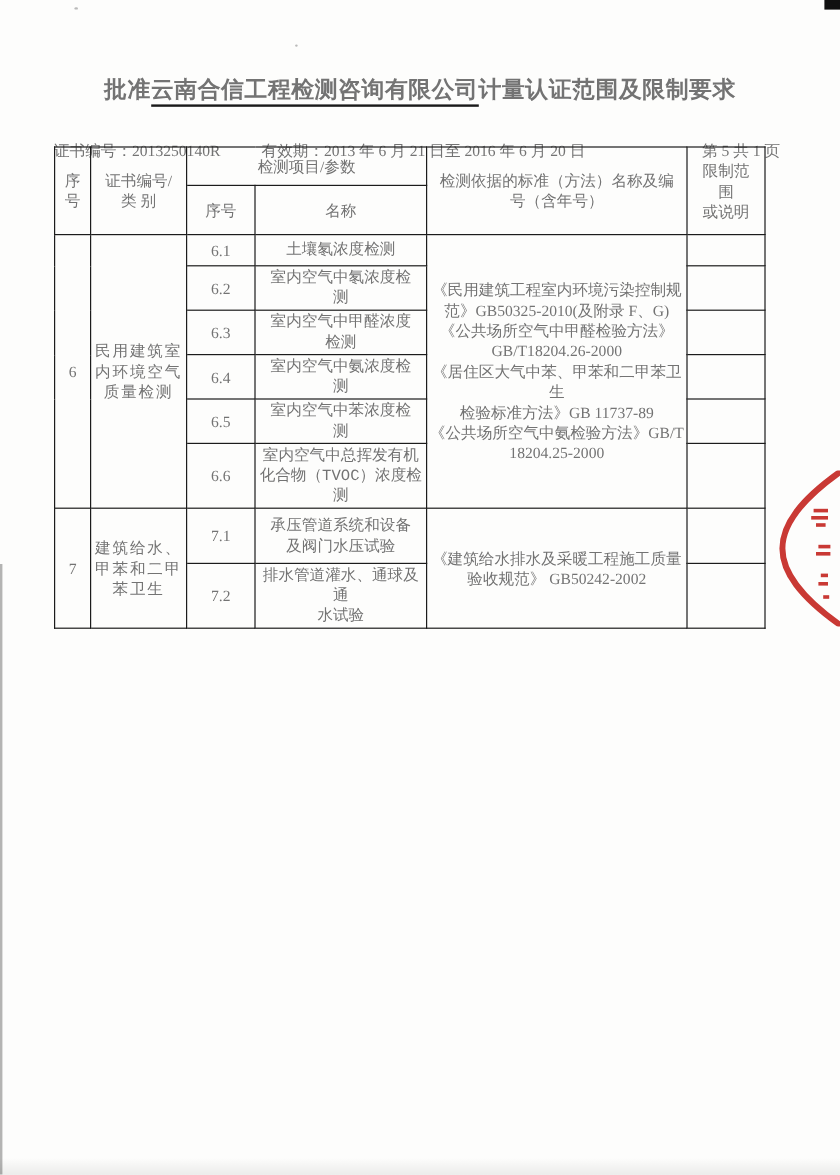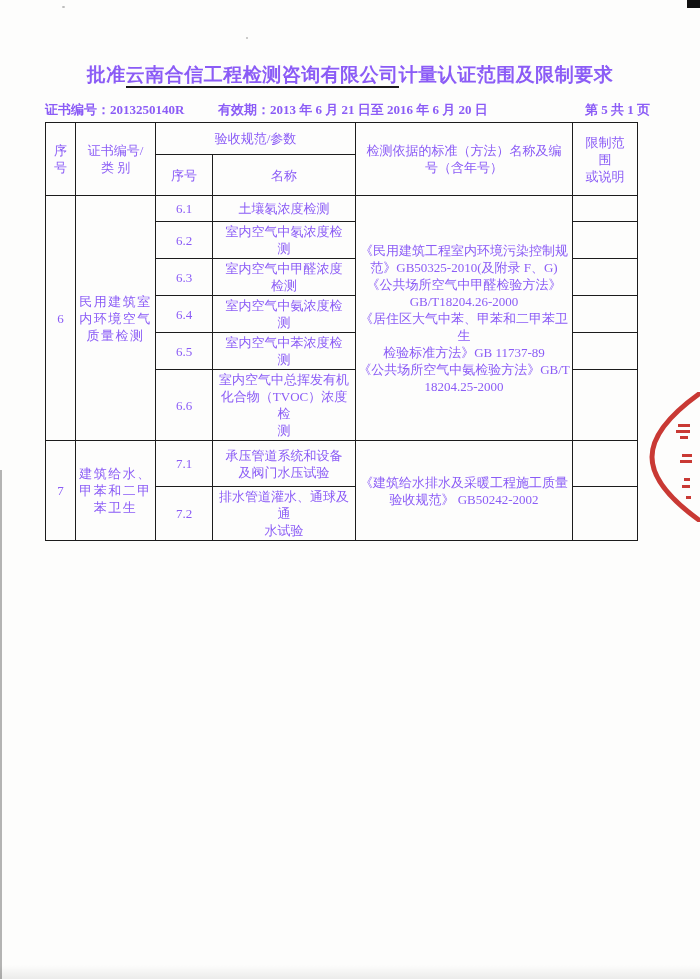--- a/index.html
+++ b/index.html
@@ -2,57 +2,57 @@
 <html><head>
 <meta charset="utf-8">
 <style>
   html,body{margin:0;padding:0;background:#e8e8e8;}
   .page{
     position:relative;
     width:700px;height:979px;
     background:#fdfdfc;
     overflow:hidden;
     font-family:"Liberation Serif","DejaVu Serif",serif;
-    color:#8b5cf6;
+    color:#737373;
   }
   
   .corner-mark{position:absolute;top:0;right:0;width:13px;height:8px;background:#101010;}
   .edge-line{position:absolute;left:0;top:470px;bottom:0;width:2px;background:rgba(90,90,90,.45);}
   .bottom-shade{position:absolute;left:0;right:0;bottom:0;height:14px;
     background:linear-gradient(to bottom,rgba(0,0,0,0),rgba(0,0,0,.07));}
   .speck{position:absolute;background:rgba(120,120,120,.5);border-radius:50%;}
   .seal{position:absolute;right:0;top:392px;width:58px;height:130px;pointer-events:none;opacity:.9;}
   
   .title{
     margin:0;padding-top:62px;
     text-align:center;font-size:19px;font-weight:bold;
     letter-spacing:.5px;white-space:nowrap;
   }
   .title .u{border-bottom:2px solid #1a1a1a;padding-bottom:1px;}
   
-  .certline{position:relative;height:20px;margin-top:13px;font-size:13px;font-weight:700;padding-left:28px;}
+  .certline{position:relative;height:20px;margin-top:29px;font-size:13px;font-weight:400;padding-left:28px;}
   .certline .c1{position:absolute;left:45px;top:0;}
   .certline .c2{position:absolute;left:218px;top:0;}
   .certline .c3{position:absolute;right:50px;top:0;}
   
   table.main{
     position:absolute;left:45px;top:122px;
     width:592px;border-collapse:collapse;table-layout:fixed;
   }
   table.main td,table.main th{
     border:1.6px solid #1c1c1c;
     font-weight:normal;
     font-size:13px;line-height:17px;
     vertical-align:middle;text-align:center;
     white-space:pre-line;
     padding:1px 2px;
     overflow:hidden;
   }
   th{font-size:13.5px;}
-  td.name{text-align:left;padding-left:7px;}
+  td.name{text-align:left;padding-left:7px;font-family:Liberation Mono, monospace;}
   td.stds{text-align:left;font-size:12.5px;line-height:16.5px;padding:2px 1px 2px 3px;}
   td.cat{letter-spacing:1.5px;padding:0 4px;margin-left:16px;}
   td.bold-no{font-weight:bold;}
   tr.h1{height:32px;} tr.h2{height:41px;}
   tr.r-s{height:26px;} tr.r-m{height:33px;margin-top:32px;} tr.r-l{height:46px;}
 </style>
 </head>
 <body>
 
 <div class="page">
@@ -94,21 +94,21 @@
         <col style="width:217px">
         <col style="width:65px">
     </colgroup>
 
     <tbody>
         <tr class="h1">
       <th rowspan="2">序
 号</th>
       <th rowspan="2">证书编号/
 类  别</th>
-      <th colspan="2">验收规范/参数</th>
+      <th colspan="2">检测项目/参数</th>
       <th rowspan="2">检测依据的标准（方法）名称及编
 号（含年号）</th>
       <th rowspan="2">限制范
 围
 或说明</th>
     </tr>
     <tr class="h2">
       <th>序号</th>
       <th>名称</th>
     </tr>

